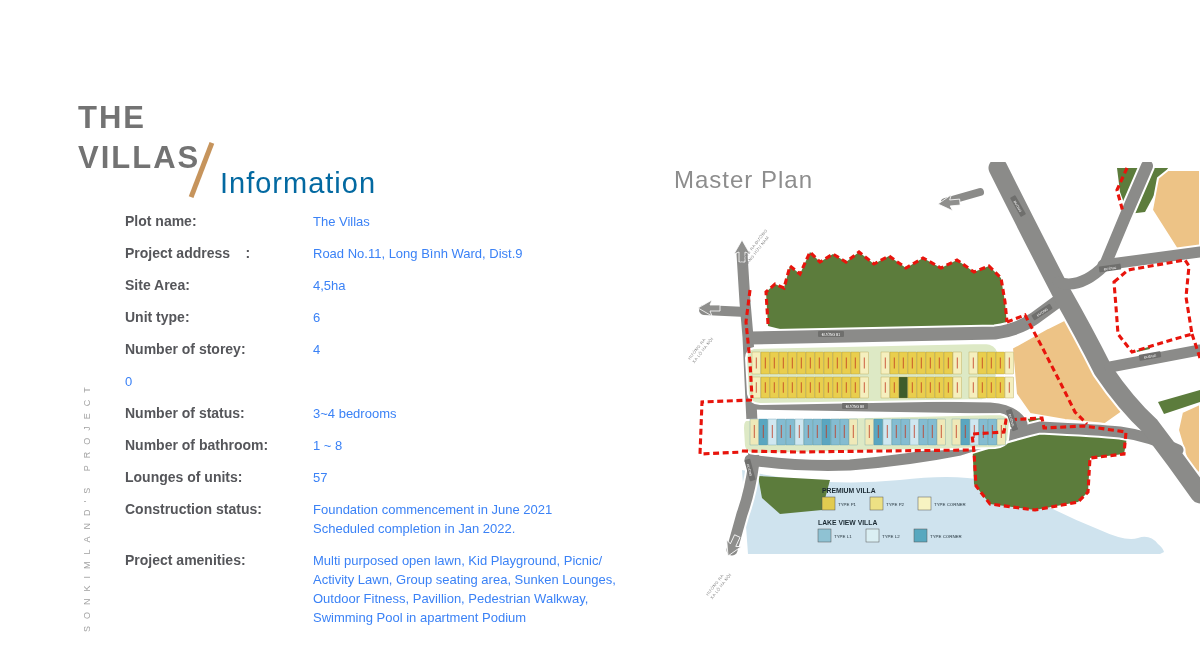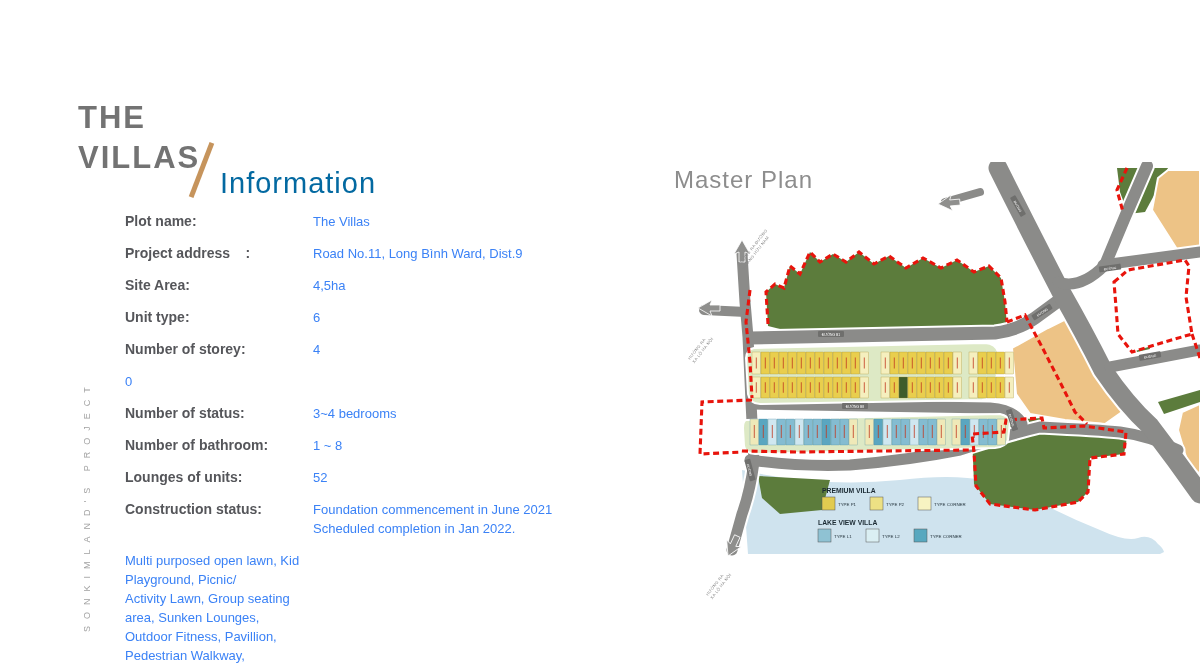--- a/index.html
+++ b/index.html
@@ -75,28 +75,29 @@
       <div class="info-row">
         <div class="info-label">Number of status:</div>
         <div class="info-value">3~4 bedrooms</div>
       </div>
       <div class="info-row">
         <div class="info-label">Number of bathroom:</div>
         <div class="info-value">1 ~ 8</div>
       </div>
       <div class="info-row">
         <div class="info-label">Lounges of units:</div>
-        <div class="info-value">52</div>
+        <div class="info-value">57</div>
       </div>
       <div class="info-row">
         <div class="info-label">Construction status:</div>
         <div class="info-value">Foundation commencement in June 2021
 Scheduled completion in Jan 2022.</div>
       </div>
       <div class="info-row">
+        <div class="info-label">Project amenities:</div>
         <div class="info-value">Multi purposed open lawn, Kid Playground, Picnic/
 Activity Lawn, Group seating area, Sunken Lounges,
 Outdoor Fitness, Pavillion, Pedestrian Walkway,
 Swimming Pool in apartment Podium</div>
       </div>
     </div>
 
   <div class="masterplan-title">Master Plan</div>
 
   <svg class="map-svg" viewBox="0 0 520 500">

